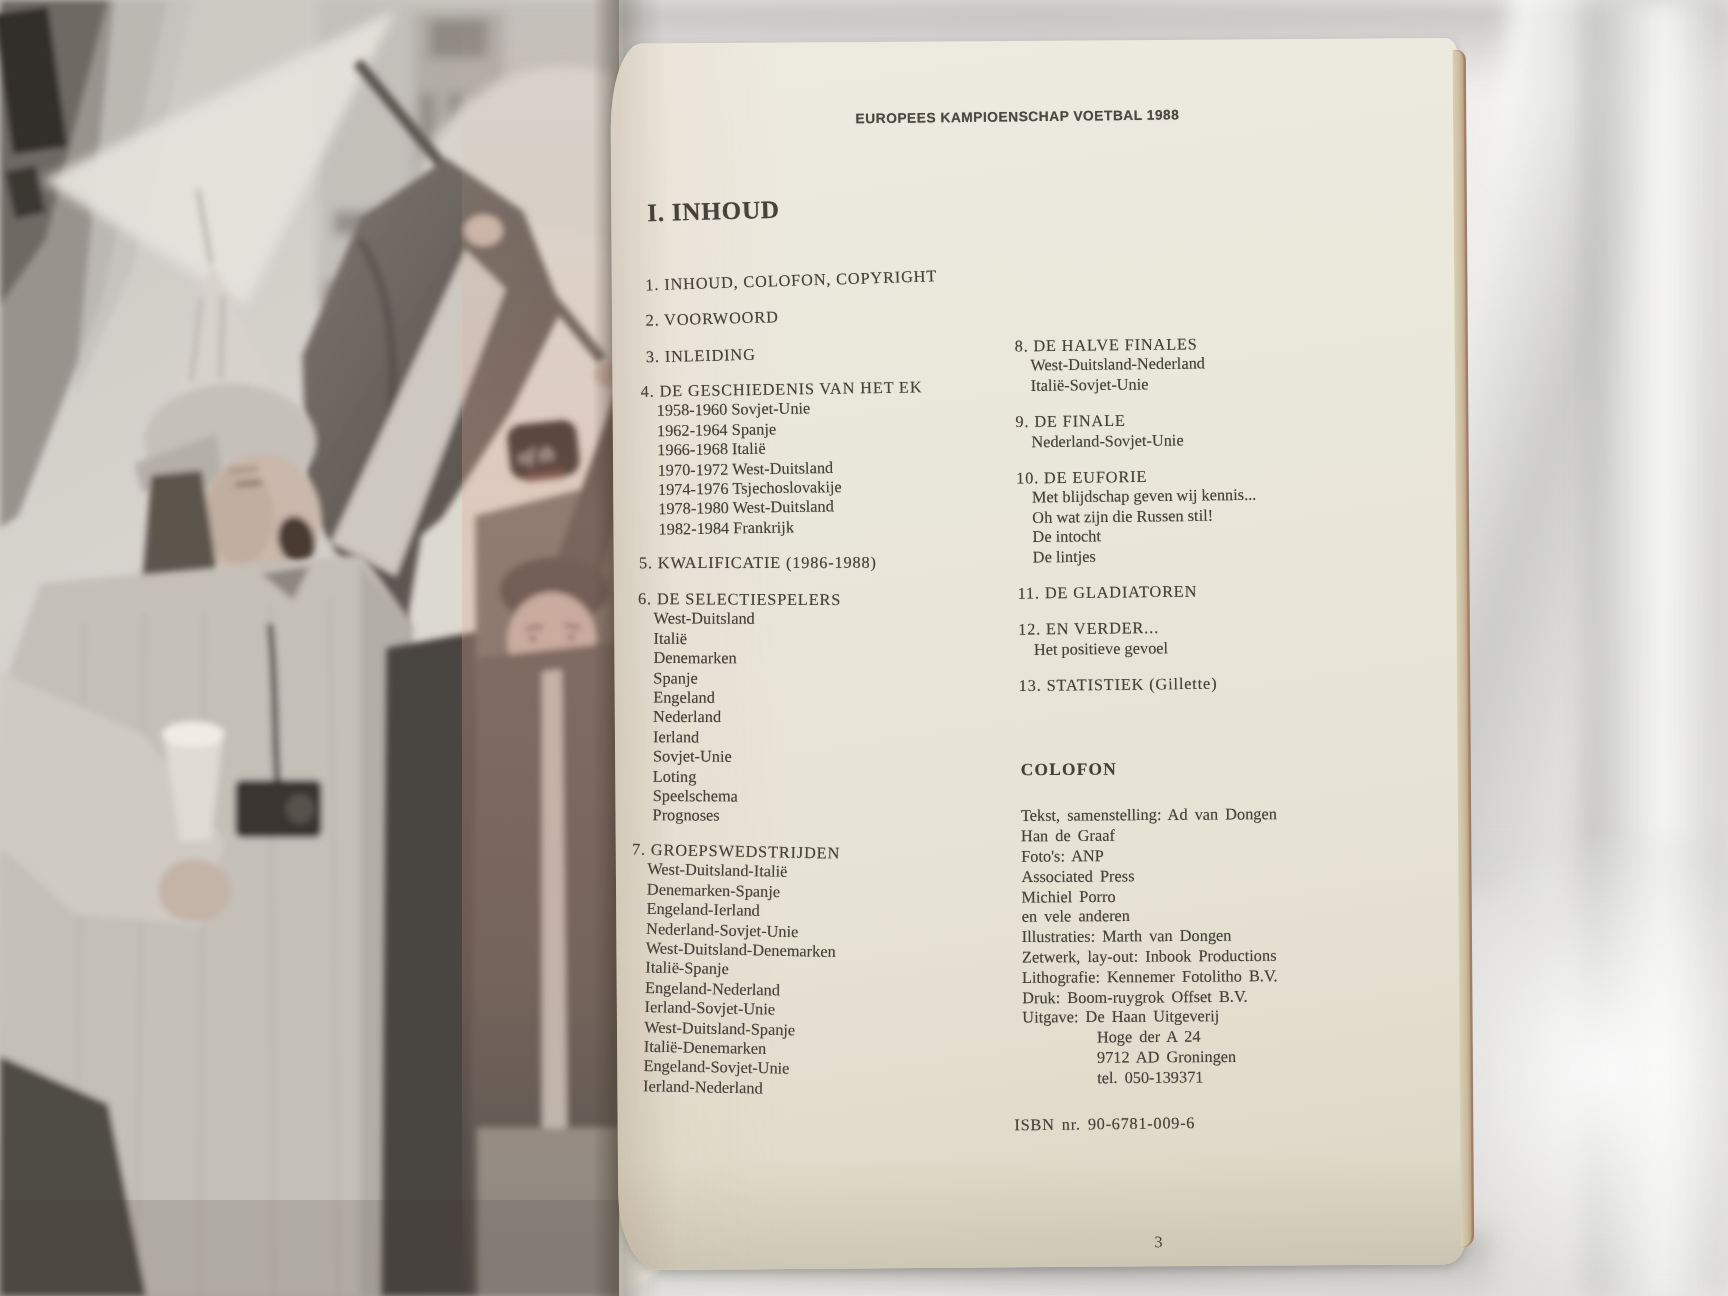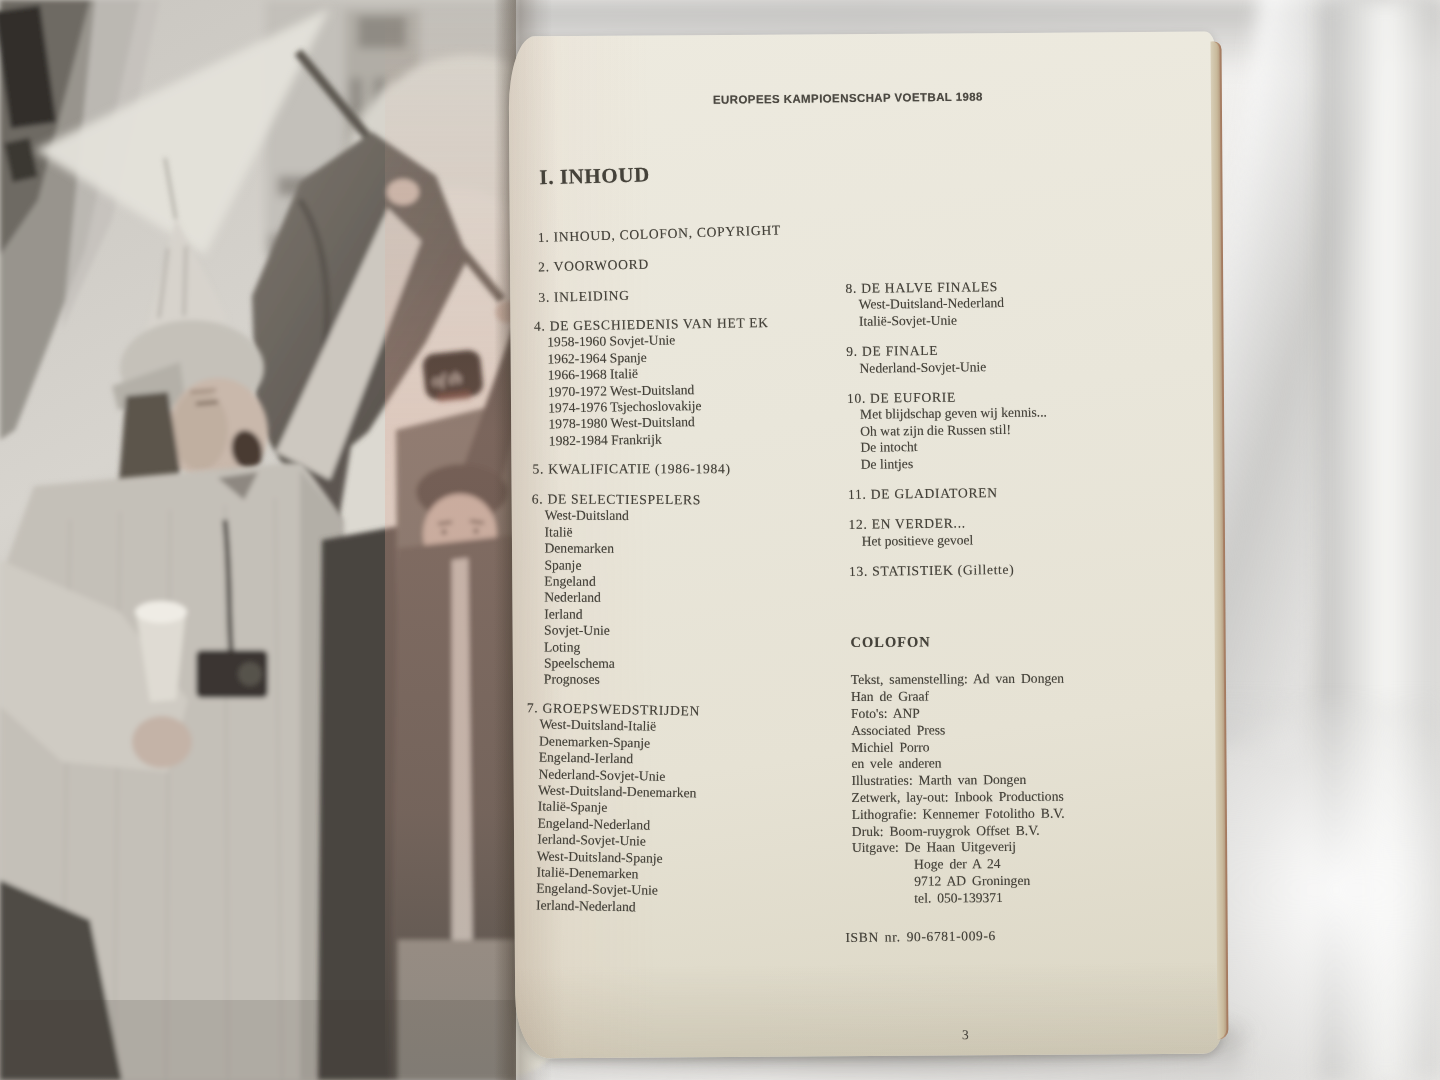--- a/index.html
+++ b/index.html
@@ -231,21 +231,21 @@
           <div class="toc-label">4. DE GESCHIEDENIS VAN HET EK</div>
           <div class="toc-sub">1958-1960 Sovjet-Unie</div>
           <div class="toc-sub">1962-1964 Spanje</div>
           <div class="toc-sub">1966-1968 Italië</div>
           <div class="toc-sub">1970-1972 West-Duitsland</div>
           <div class="toc-sub">1974-1976 Tsjechoslovakije</div>
           <div class="toc-sub">1978-1980 West-Duitsland</div>
           <div class="toc-sub">1982-1984 Frankrijk</div>
         </div>
         <div class="toc-item">
-          <div class="toc-label">5. KWALIFICATIE (1986-1984)</div>
+          <div class="toc-label">5. KWALIFICATIE (1986-1988)</div>
         </div>
         <div class="toc-item">
           <div class="toc-label">6. DE SELECTIESPELERS</div>
           <div class="toc-sub">West-Duitsland</div>
           <div class="toc-sub">Italië</div>
           <div class="toc-sub">Denemarken</div>
           <div class="toc-sub">Spanje</div>
           <div class="toc-sub">Engeland</div>
           <div class="toc-sub">Nederland</div>
           <div class="toc-sub">Ierland</div>

